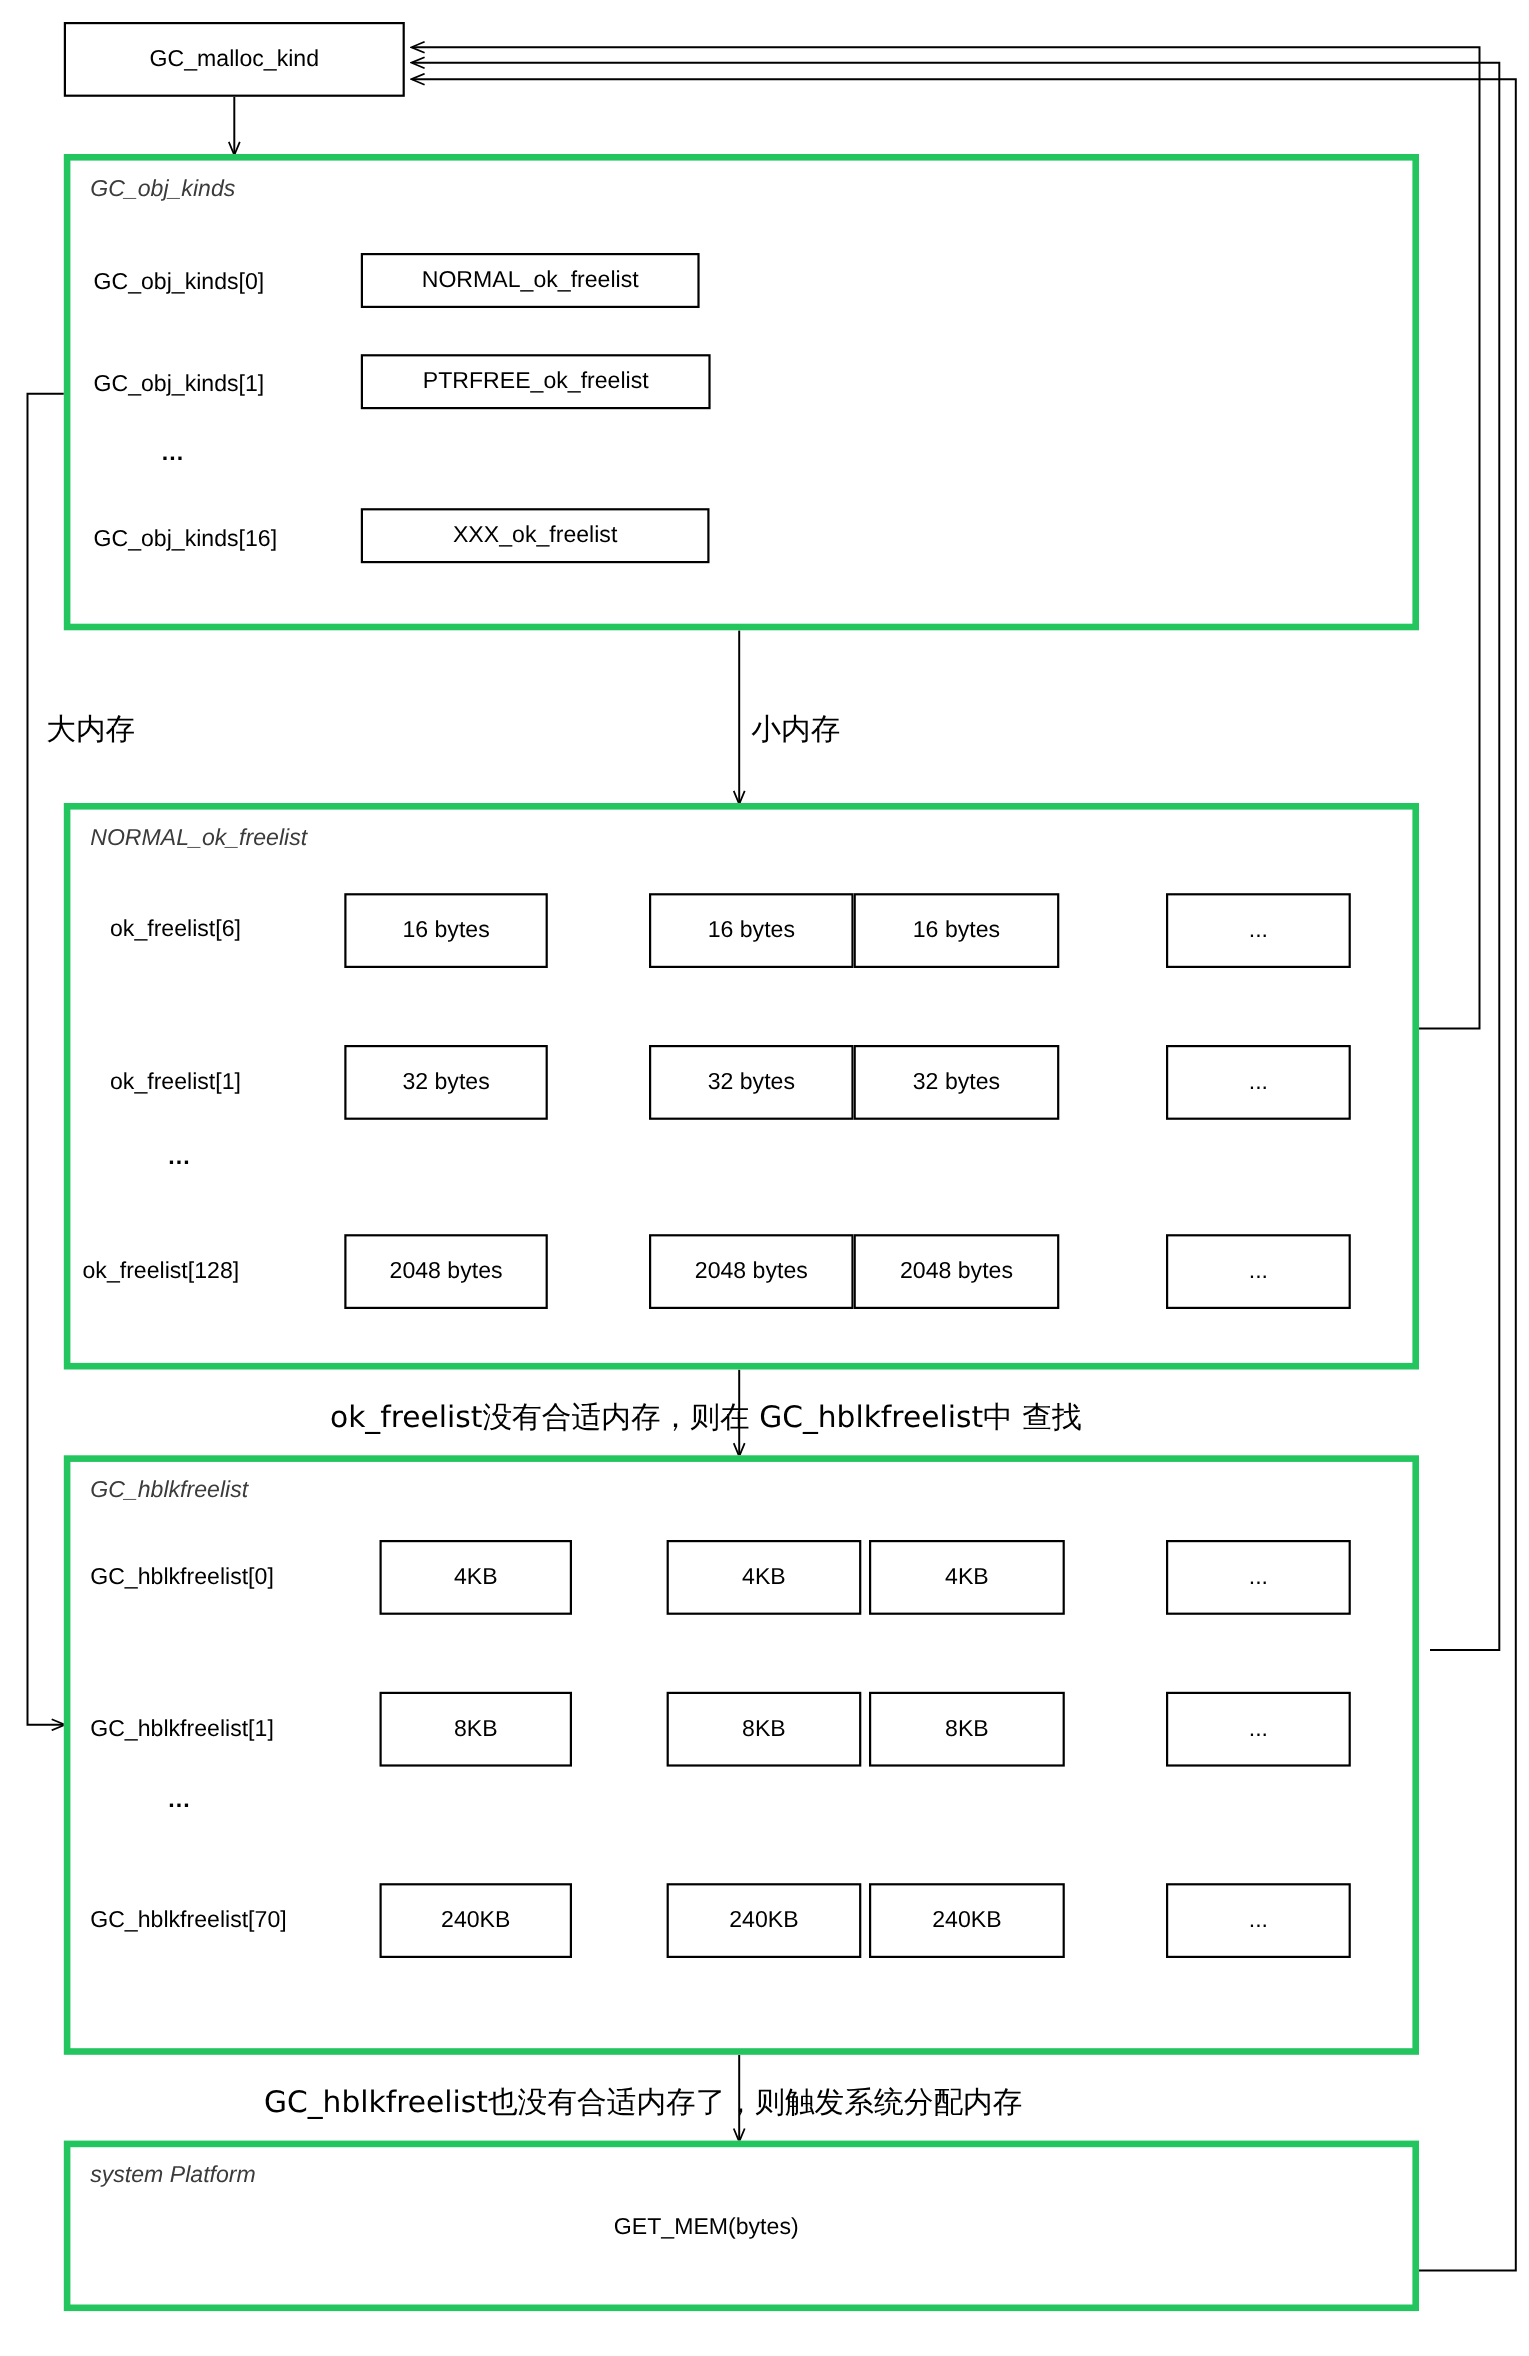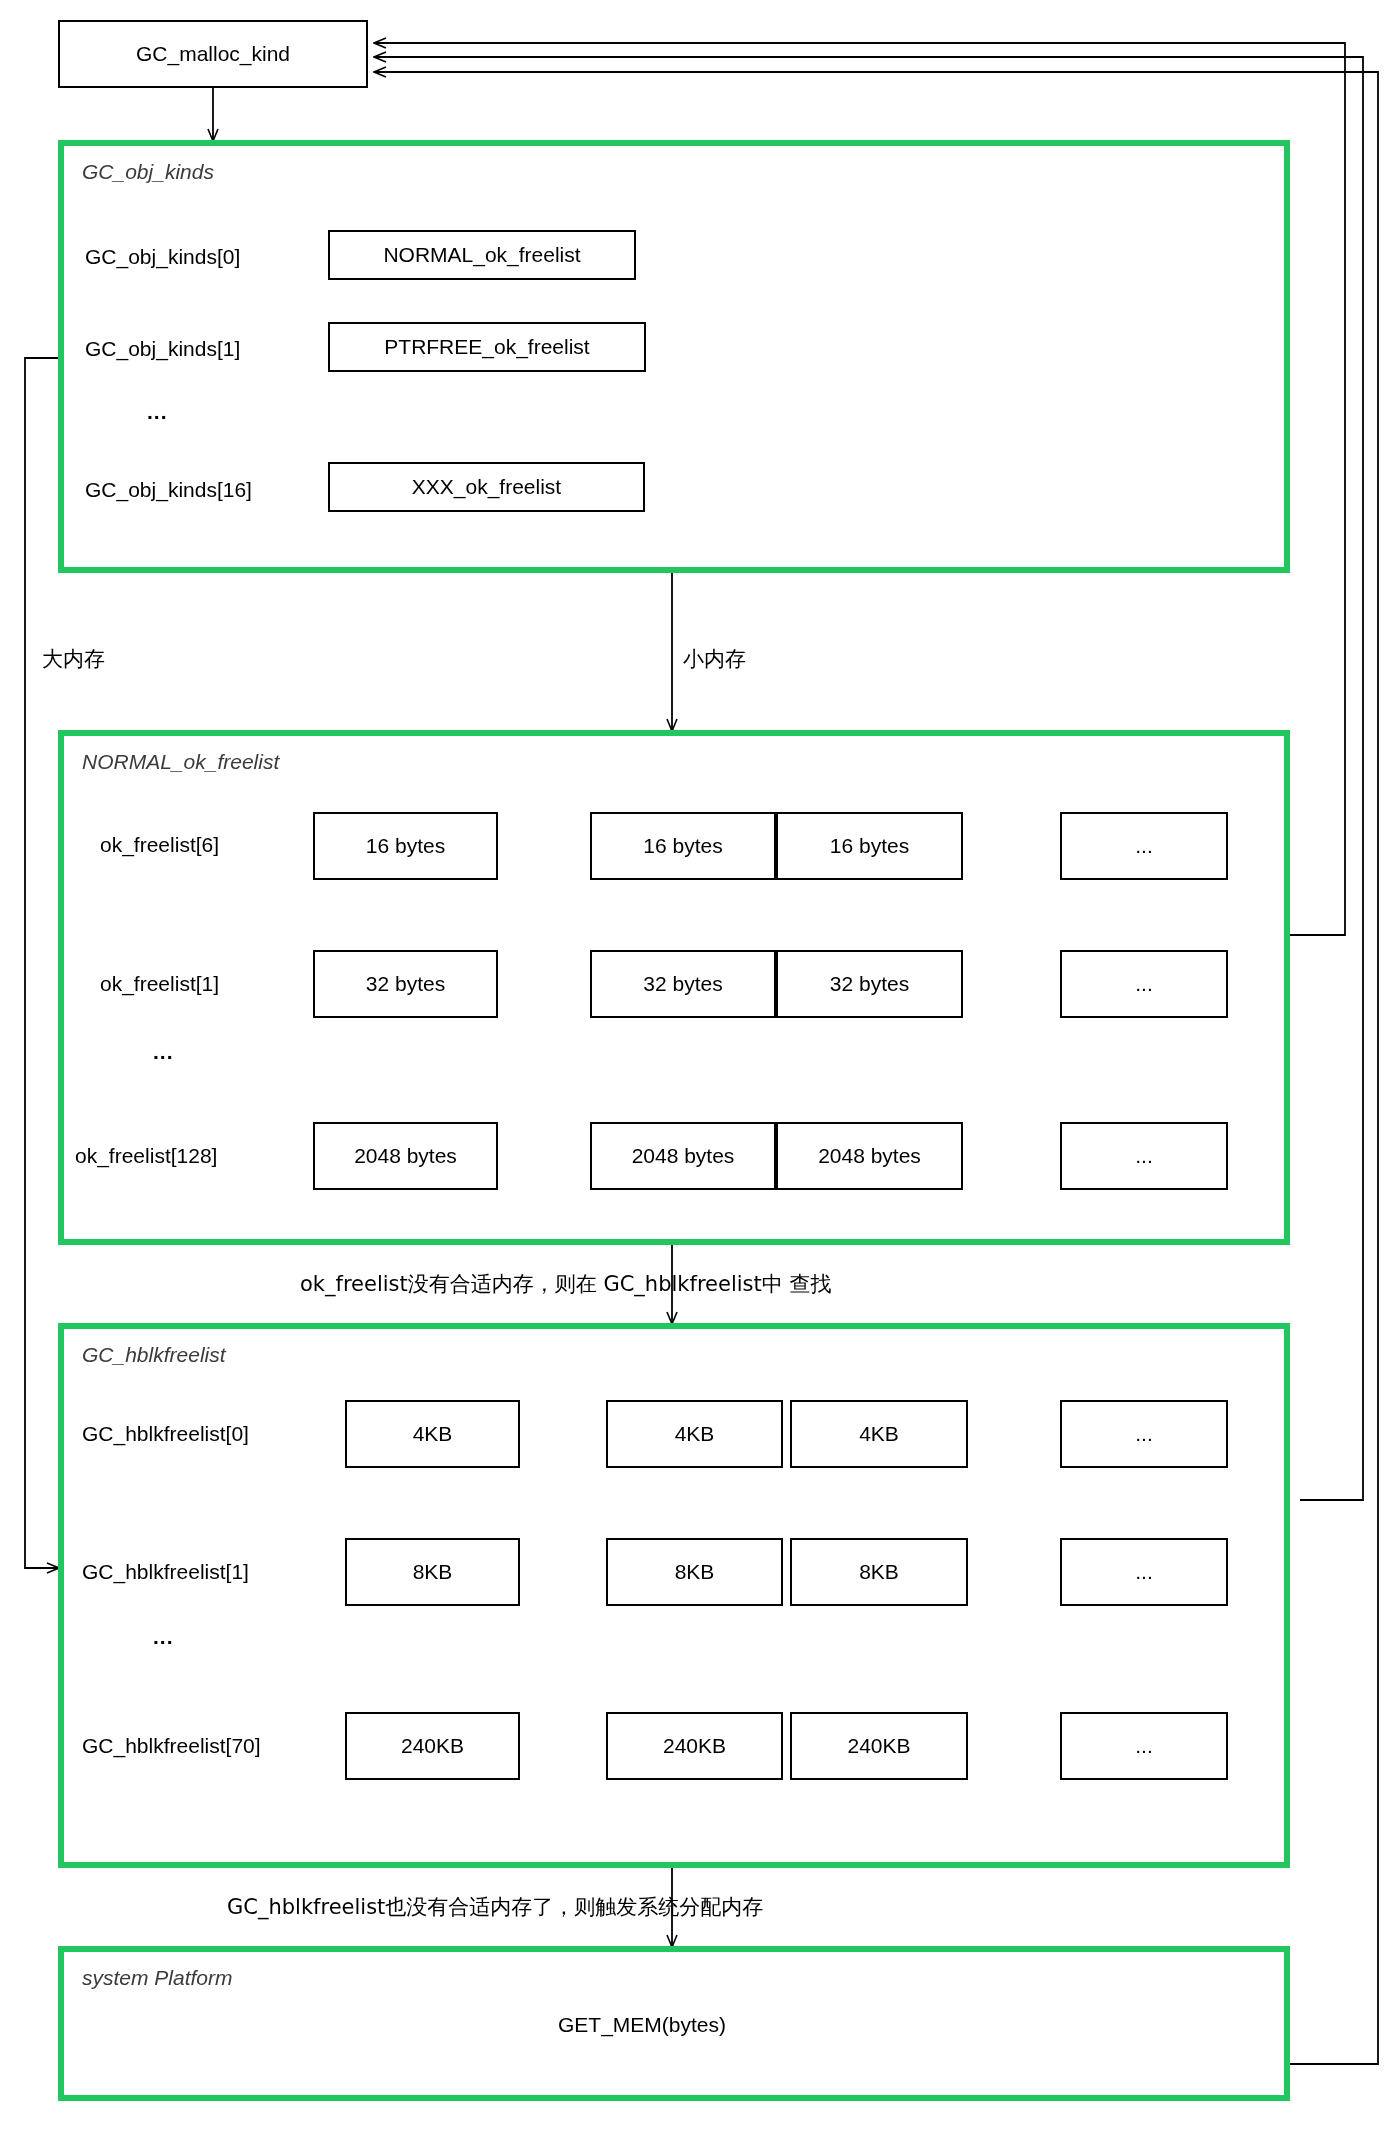--- a/index.html
+++ b/index.html
@@ -53,21 +53,21 @@
   .ellipsis{
     position:absolute;
     font-size:21px;
     font-weight:bold;
     letter-spacing:1px;
     color:#000;
     white-space:nowrap;
   }
   .edge-label{
     position:absolute;
-    font-size:21px;
+    font-size:27px;
     white-space:nowrap;
     color:#000;
   }
   .cjk{
     font-family:"DejaVu Sans","Liberation Sans",sans-serif;
   }
   .node-box{
     position:absolute;
     border:2px solid #000;
     background:#fff;
@@ -251,20 +251,20 @@
   <div class="box" style="left:606px;top:1712px;width:177px;height:68px;">
     <span>240KB</span>
   </div>
   <div class="box" style="left:790px;top:1712px;width:178px;height:68px;">
     <span>240KB</span>
   </div>
   <div class="box" style="left:1060px;top:1712px;width:168px;height:68px;">
     <span>...</span>
   </div>
 
-  <div class="edge-label cjk" style="left:227px;top:1893px;">GC_hblkfreelist也没有合适内存了，则触发系统分配内存</div>
+  <div class="edge-label cjk" style="left:240px;top:1893px;">GC_hblkfreelist也没有合适内存了，则触发系统分配内存</div>
 
   <div class="container" style="left:58px;top:1946px;width:1232px;height:155px;">
     <div class="container-title">system Platform</div>
   </div>
   <div class="sysline" style="left:558px;top:2013px;">GET_MEM(bytes)</div>
 
 </div>
 
 </body></html>

